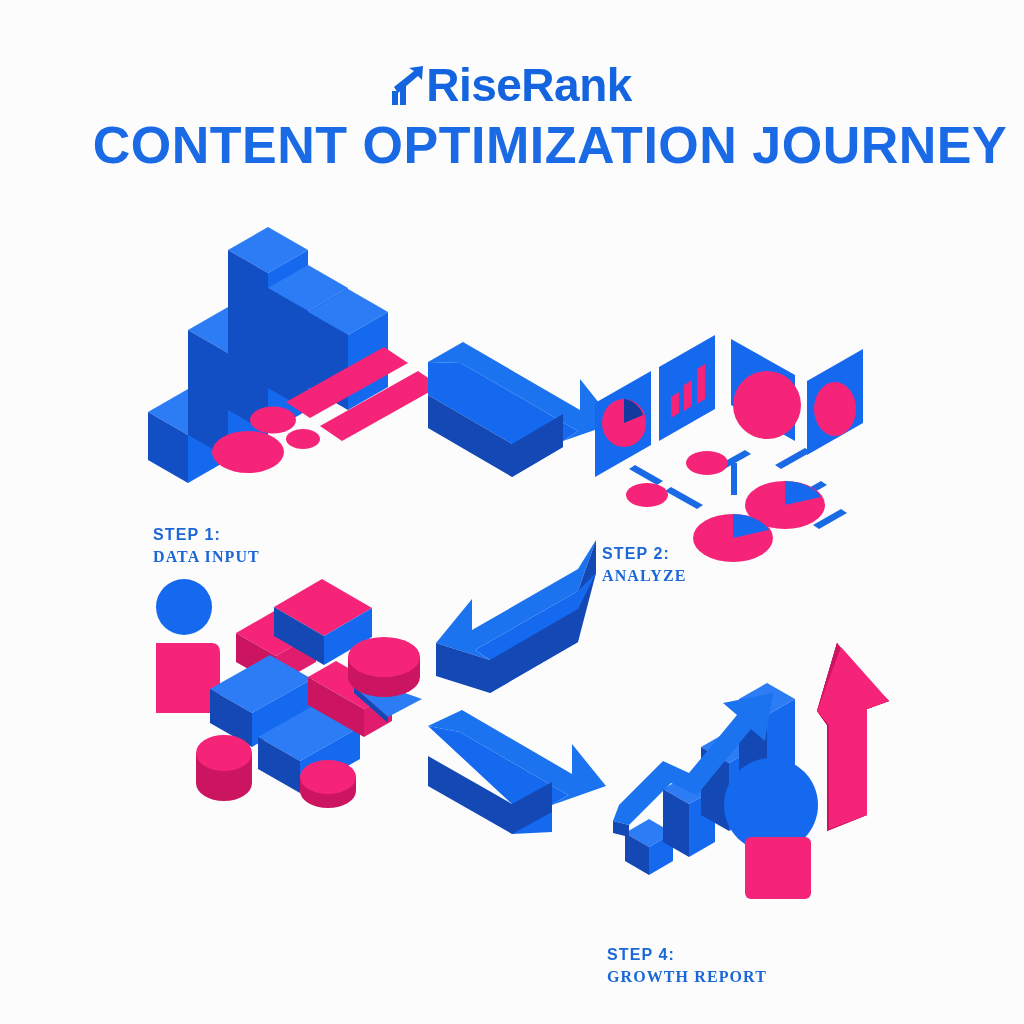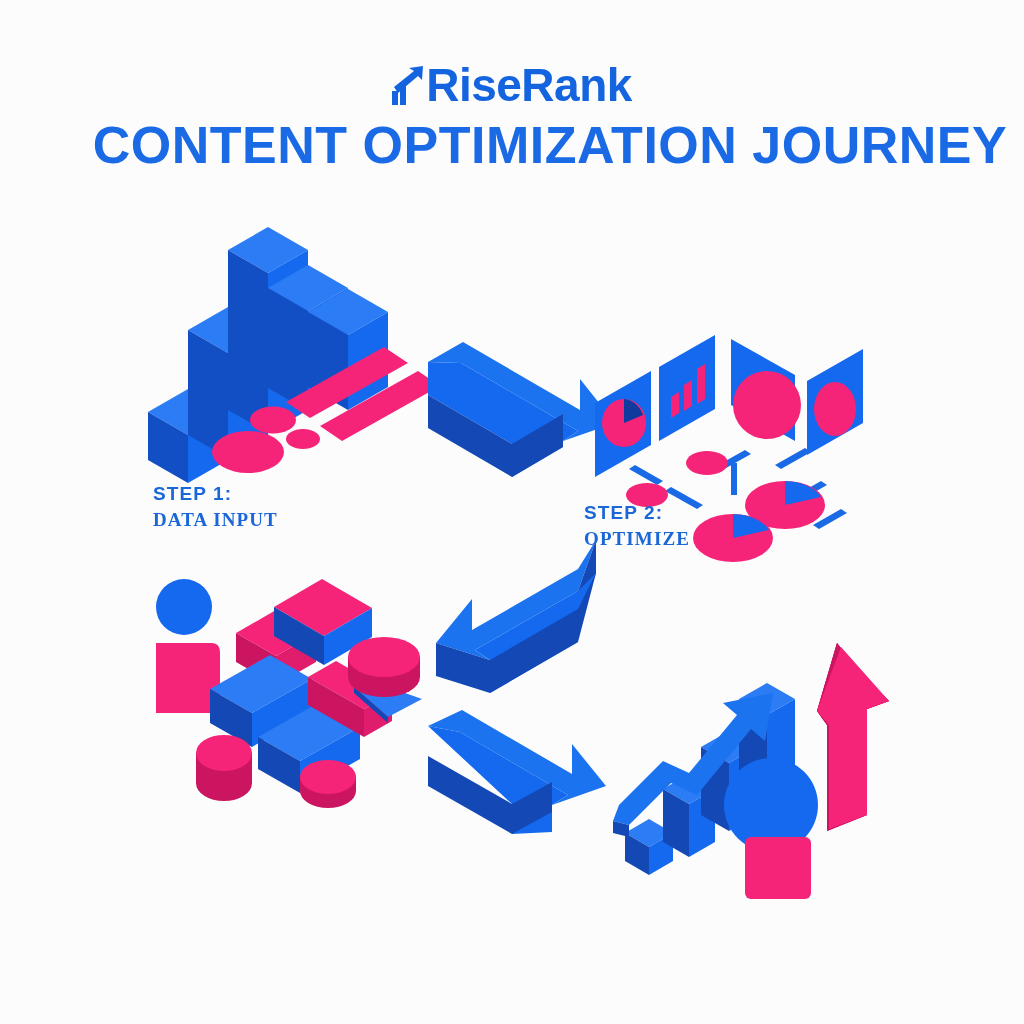--- a/index.html
+++ b/index.html
@@ -26,26 +26,26 @@
     position:absolute;left:0;top:118px;width:1024px;text-align:center;
     font-size:52px;font-weight:bold;color:#1a6ae6;
     letter-spacing:0.5px;line-height:1.05;
     white-space:nowrap;
     padding-left:38px;
   }
 
   
   .step-label{
     position:absolute;
-    color:#1b67d8;font-size:19px;font-weight:bold;
-    letter-spacing:1.1px;line-height:1.38;
+    color:#1b67d8;font-size:16px;font-weight:bold;
+    letter-spacing:1.1px;line-height:1.38;margin-top:43px;
   }
   .step-label .l2{display:block;font-family:Liberation Serif, serif;}
   #label-1{left:153px;top:481px;}
-  #label-2{left:584px;top:500px;}
+  #label-2{left:602px;top:500px;}
   #label-3{left:155px;top:815px;}
   #label-4{left:607px;top:901px;}
 
   
   .illu{position:absolute;}
   #illu-1{left:140px;top:230px;}
   #illu-2{left:585px;top:345px;}
   #illu-3{left:140px;top:565px;}
   #illu-4{left:605px;top:625px;}
   #arrow-1{left:415px;top:325px;}
@@ -324,16 +324,20 @@
       </g>
     </svg>
   </div>
 
   <div class="step-label" id="label-1">
     <span>STEP 1:</span>
     <span class="l2">DATA INPUT</span>
   </div>
   <div class="step-label" id="label-2">
     <span>STEP 2:</span>
-    <span class="l2">OPTIMIZE</span>
+    <span class="l2">ANALYZE</span>
+  </div>
+  <div class="step-label" id="label-4">
+    <span>STEP 4:</span>
+    <span class="l2">GROWTH REPORT</span>
   </div>
 
 </div>
 
 </body></html>

